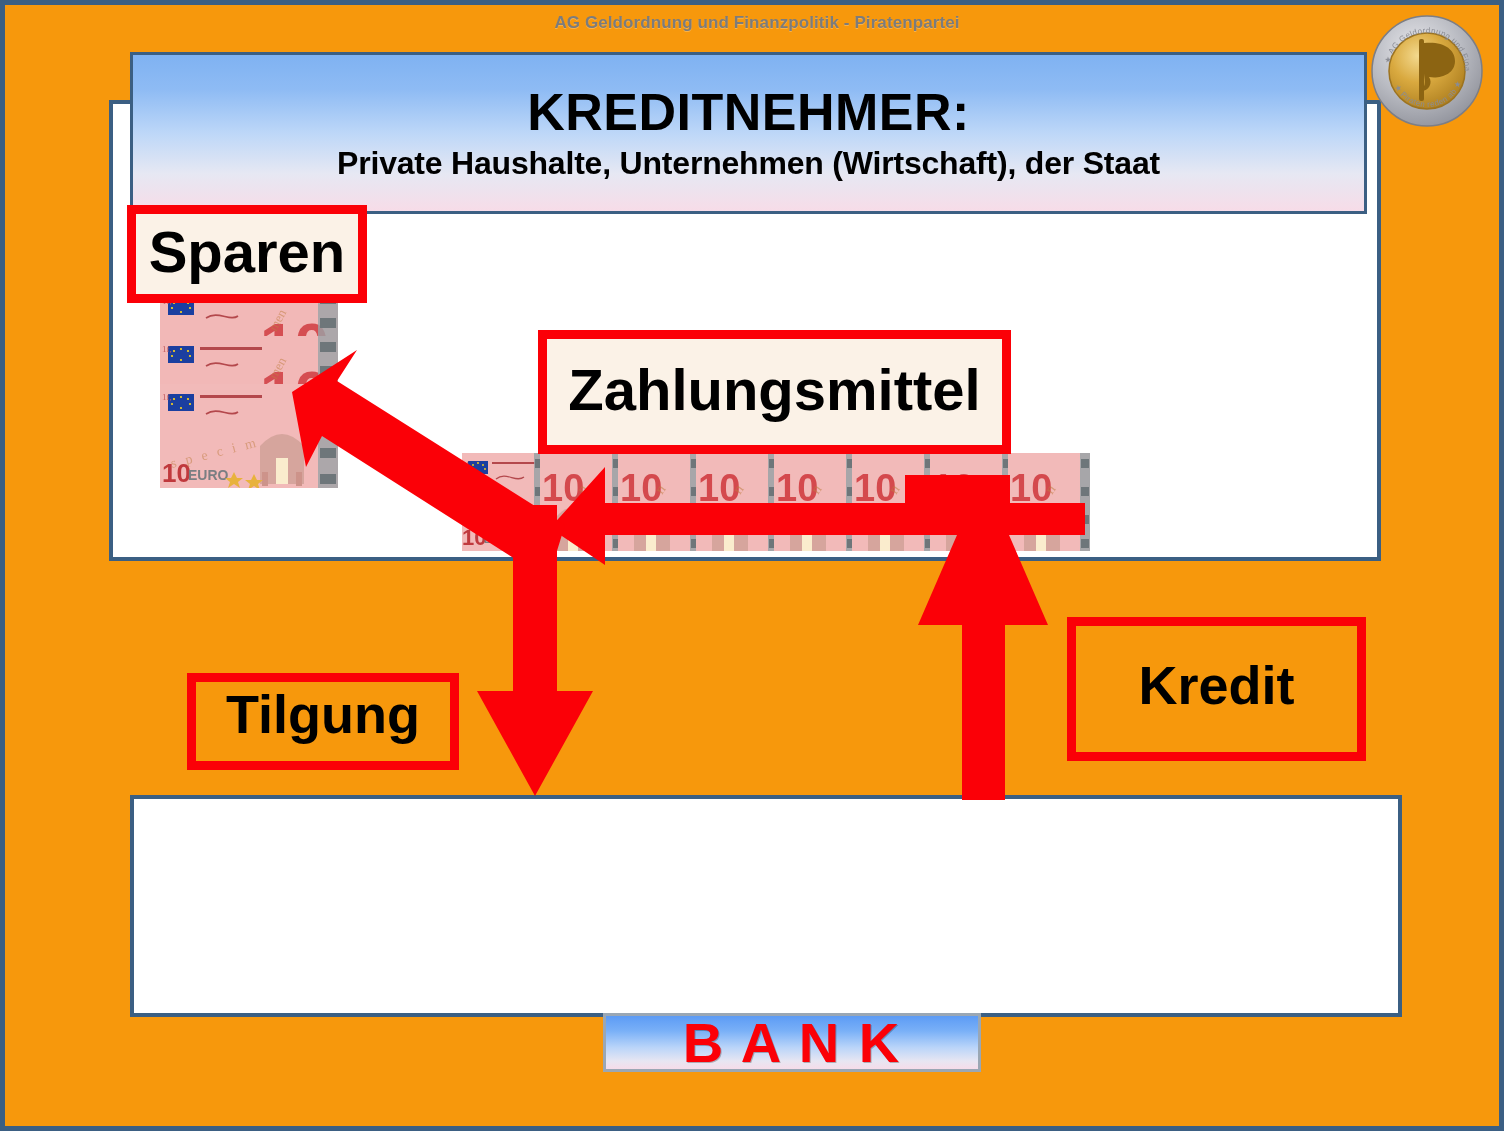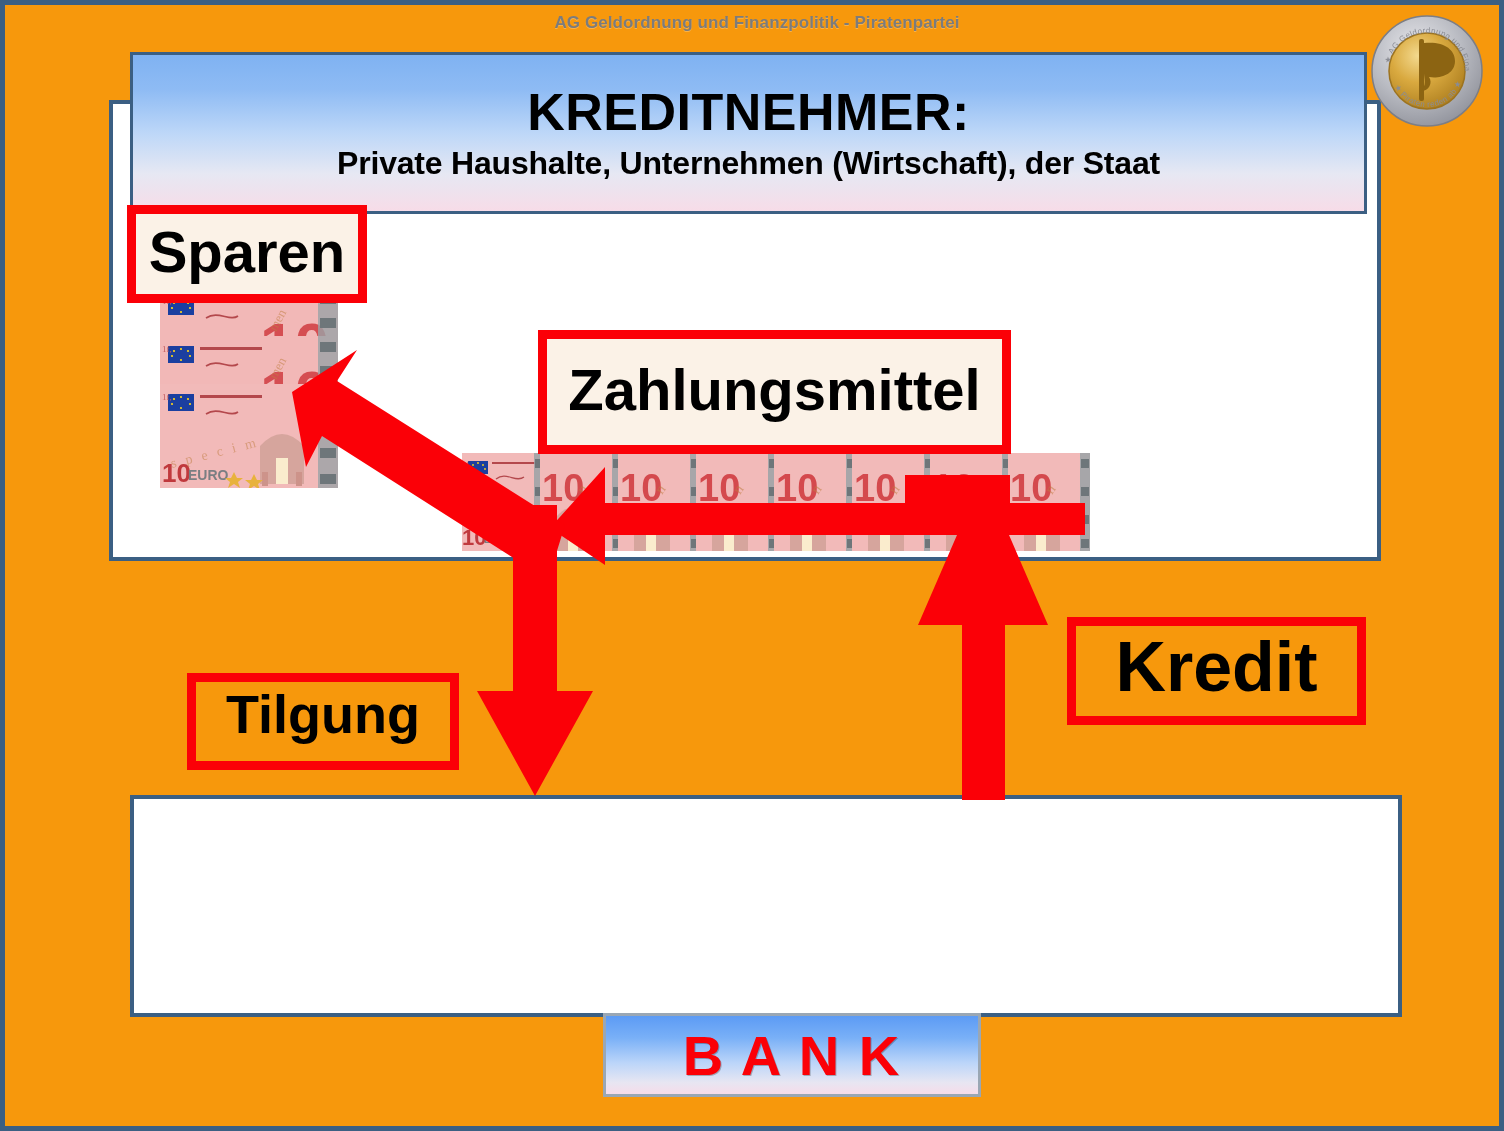--- a/index.html
+++ b/index.html
@@ -61,29 +61,29 @@
     box-sizing:border-box;
     display:flex;align-items:center;justify-content:center;
     font-weight:bold;color:#000;line-height:1;
   }
   .callout.cream{background:#FBF2E7;}
   .callout.clear{background:transparent;}
 
   #lbl-sparen{left:122px;top:200px;width:240px;height:98px;font-size:58px;padding-bottom:4px;}
   #lbl-zahlungsmittel{left:533px;top:325px;width:473px;height:124px;font-size:58px;padding-bottom:4px;}
   #lbl-tilgung{left:182px;top:628px;width:272px;height:97px;font-size:54px;padding-bottom:16px;margin-top:40px;}
-  #lbl-kredit{left:1062px;top:612px;width:299px;height:108px;font-size:70px;padding-bottom:8px;}
+  #lbl-kredit{left:1062px;top:612px;width:299px;height:144px;font-size:54px;padding-bottom:8px;}
 
   
   #bank-panel{
     position:absolute;left:125px;top:790px;width:1272px;height:222px;
     background:#FFFFFF;border:4px solid #3B5F83;box-sizing:border-box;z-index:3;
   }
   #bank-badge{
-    position:absolute;left:598px;top:1008px;width:378px;height:84px;
+    position:absolute;left:598px;top:1008px;width:378px;height:59px;
     background:linear-gradient(180deg,#5C9BF5 0%,#79B0F7 28%,#BBD5F9 60%,#E7E6F2 85%,#F6DCE9 100%);
     border:3px solid #9AA7B4;box-sizing:border-box;z-index:8;
     display:flex;align-items:center;justify-content:center;
   }
   #bank-label{
     font-size:56px;font-weight:bold;color:#FB0007;letter-spacing:2px;
     text-shadow:1px 1px 0 rgba(0,0,0,.25);
   }
 
   

